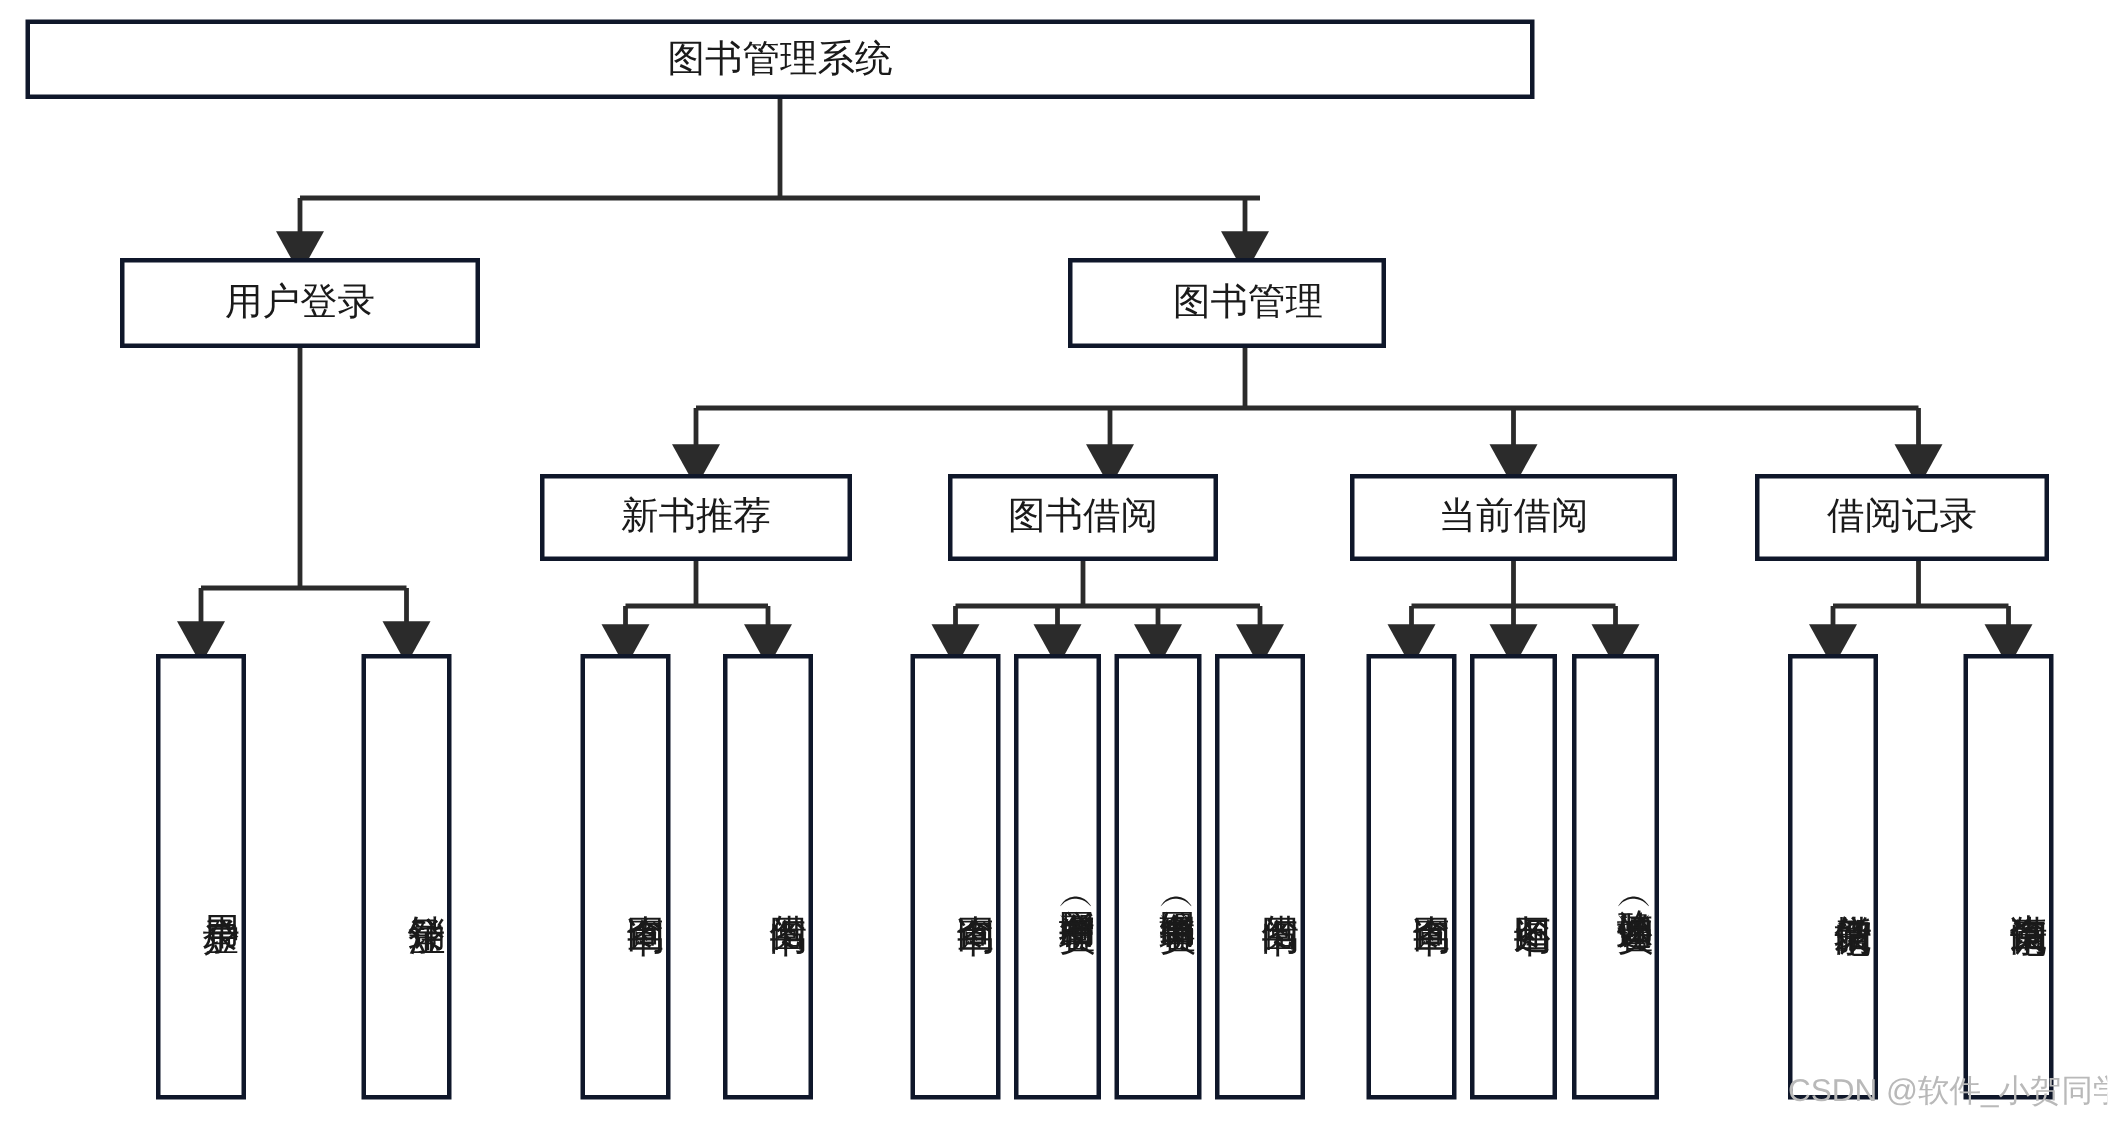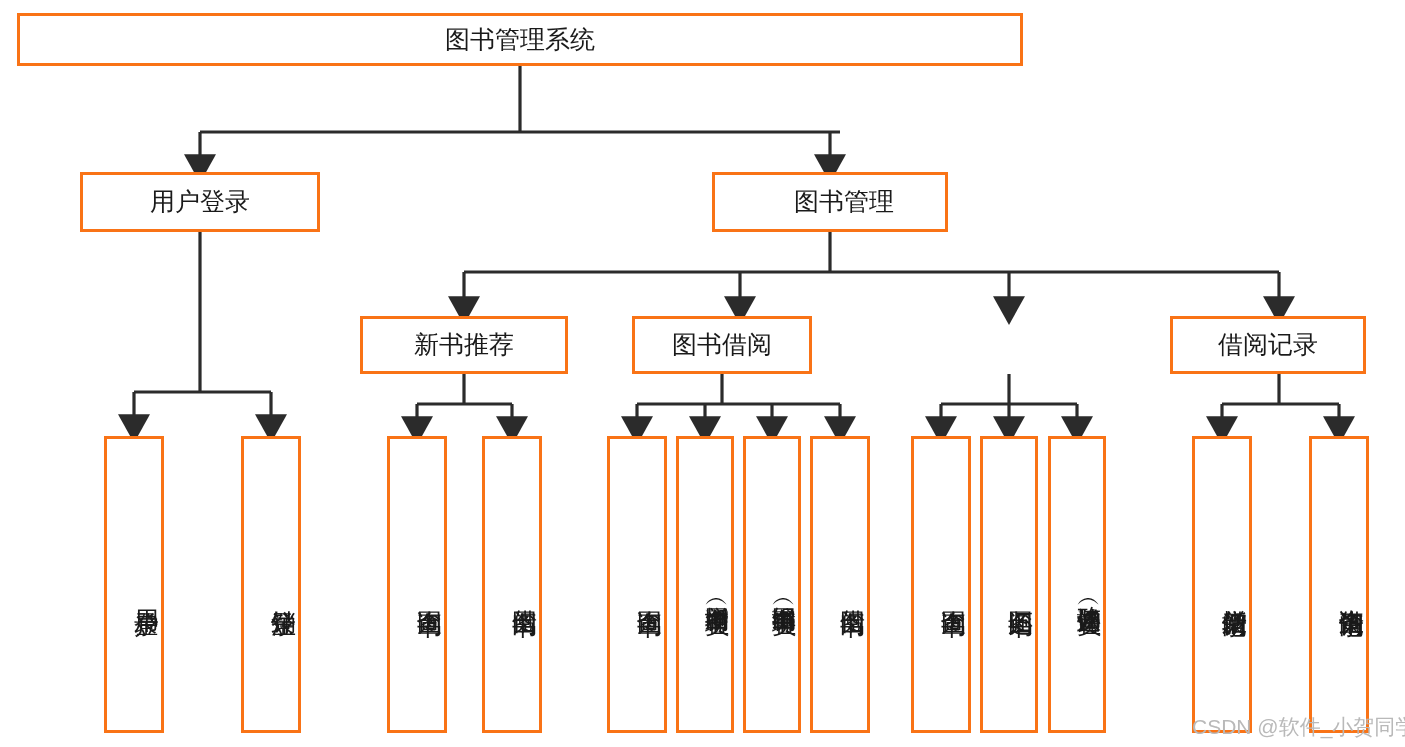--- a/index.html
+++ b/index.html
@@ -17,21 +17,21 @@
   }
   #edges{
     position:absolute;
     left:0; top:0;
     width:1405px; height:747px;
     pointer-events:none;
   }
   .node{
     position:absolute;
     box-sizing:border-box;
-    border:3px solid #f97316;
+    border:3px solid #0f172a;
     background:#ffffff;
     display:flex;
     align-items:center;
     justify-content:center;
     text-align:left;
     line-height:1.18;
     color:#1a1a1a;
   }
   .node.h{
     font-size:25px;
@@ -122,29 +122,32 @@
     </g>
   </svg>
 
   <div class="node root" style="left:17px;top:13px;width:1006px;height:53px;">
     <span>图书管理系统</span>
   </div>
 
   <div class="node h" style="left:80px;top:172px;width:240px;height:60px;">
     <span>用户登录</span>
   </div>
-  <div class="node h" style="left:712px;top:172px;width:236px;height:60px;padding-left:28px;">
+  <div class="node h" style="left:712px;top:172px;width:212px;height:60px;padding-left:28px;">
     <span>图书管理</span>
   </div>
 
   <div class="node h" style="left:632px;top:316px;width:180px;height:58px;">
     <span>图书借阅</span>
   </div>
   <div class="node h" style="left:360px;top:316px;width:208px;height:58px;">
     <span>新书推荐</span>
+  </div>
+  <div class="node h" style="left:900px;top:316px;width:218px;height:58px;">
+    <span>当前借阅</span>
   </div>
   <div class="node h" style="left:1170px;top:316px;width:196px;height:58px;">
     <span>借阅记录</span>
   </div>
 
   <div class="node v" style="left:104px;top:436px;width:60px;height:297px;">
     <span>用户登录</span>
   </div>
   <div class="node v" style="left:241px;top:436px;width:60px;height:297px;">
     <span>注销登录</span>

